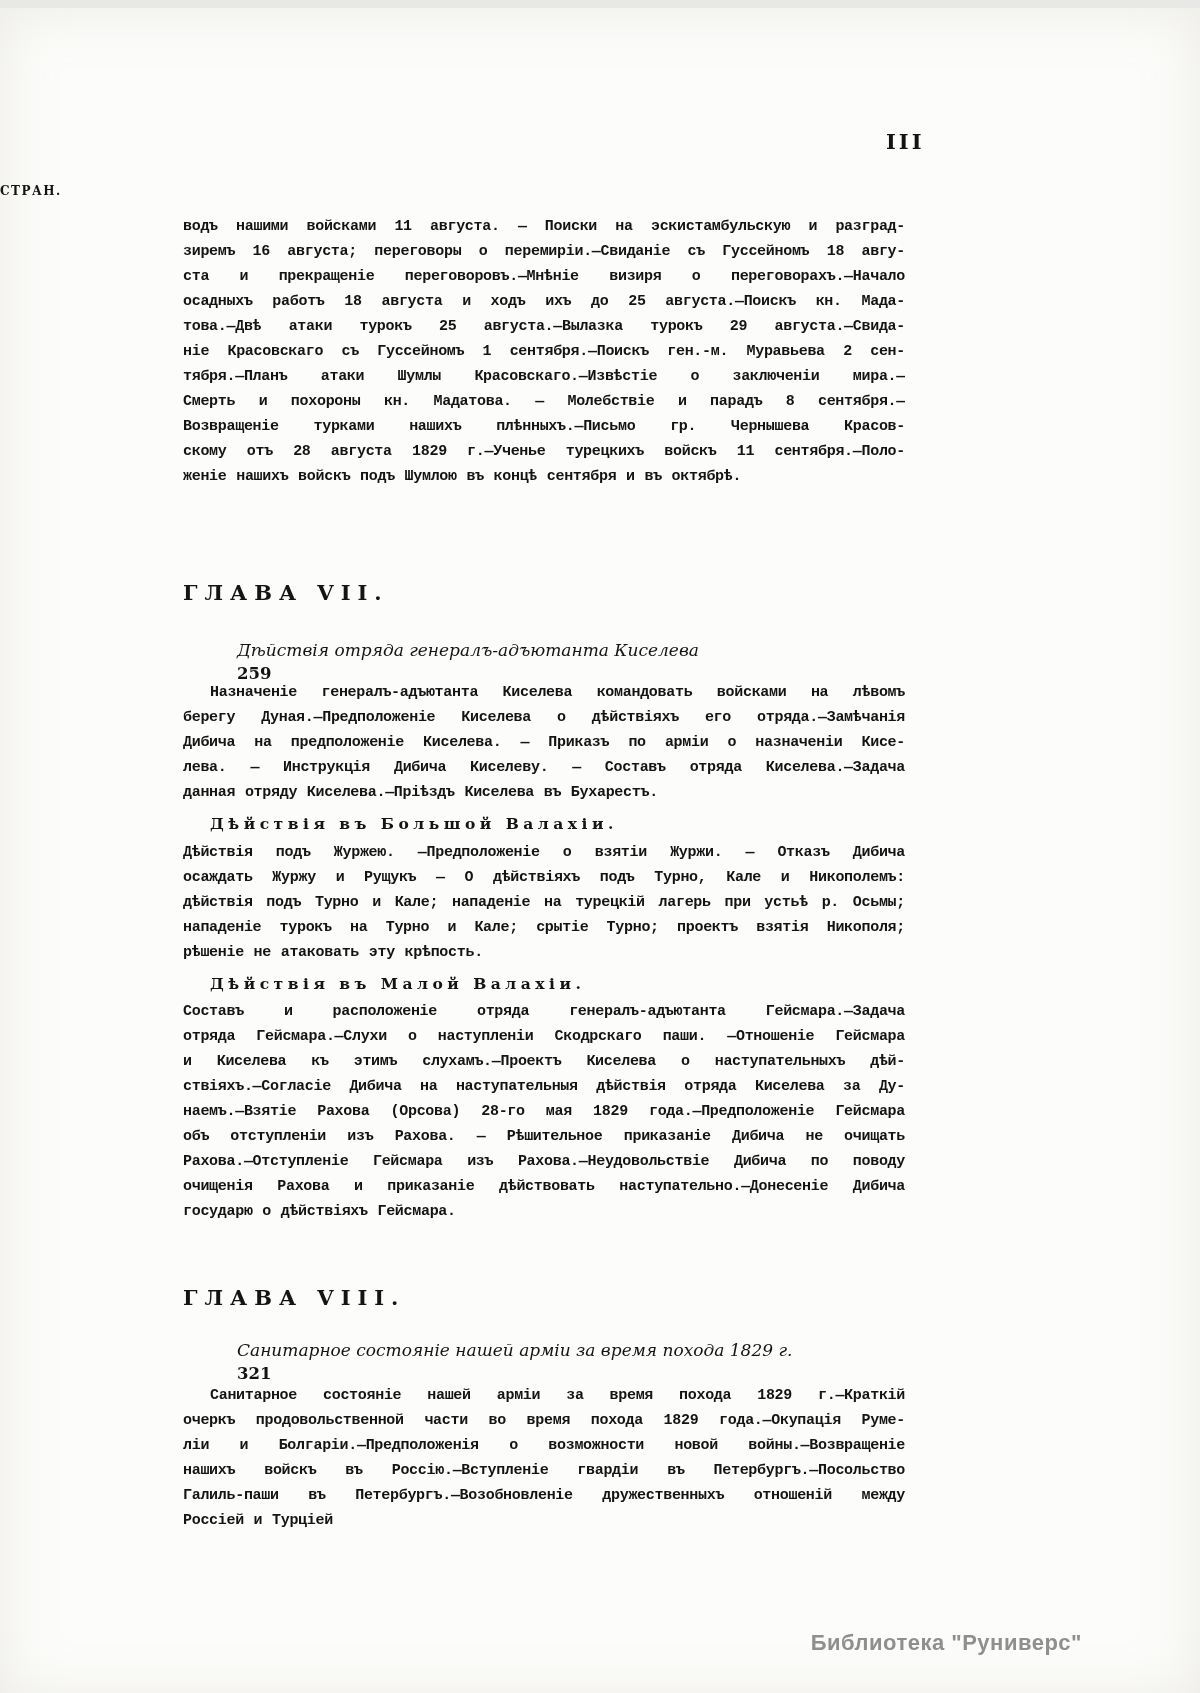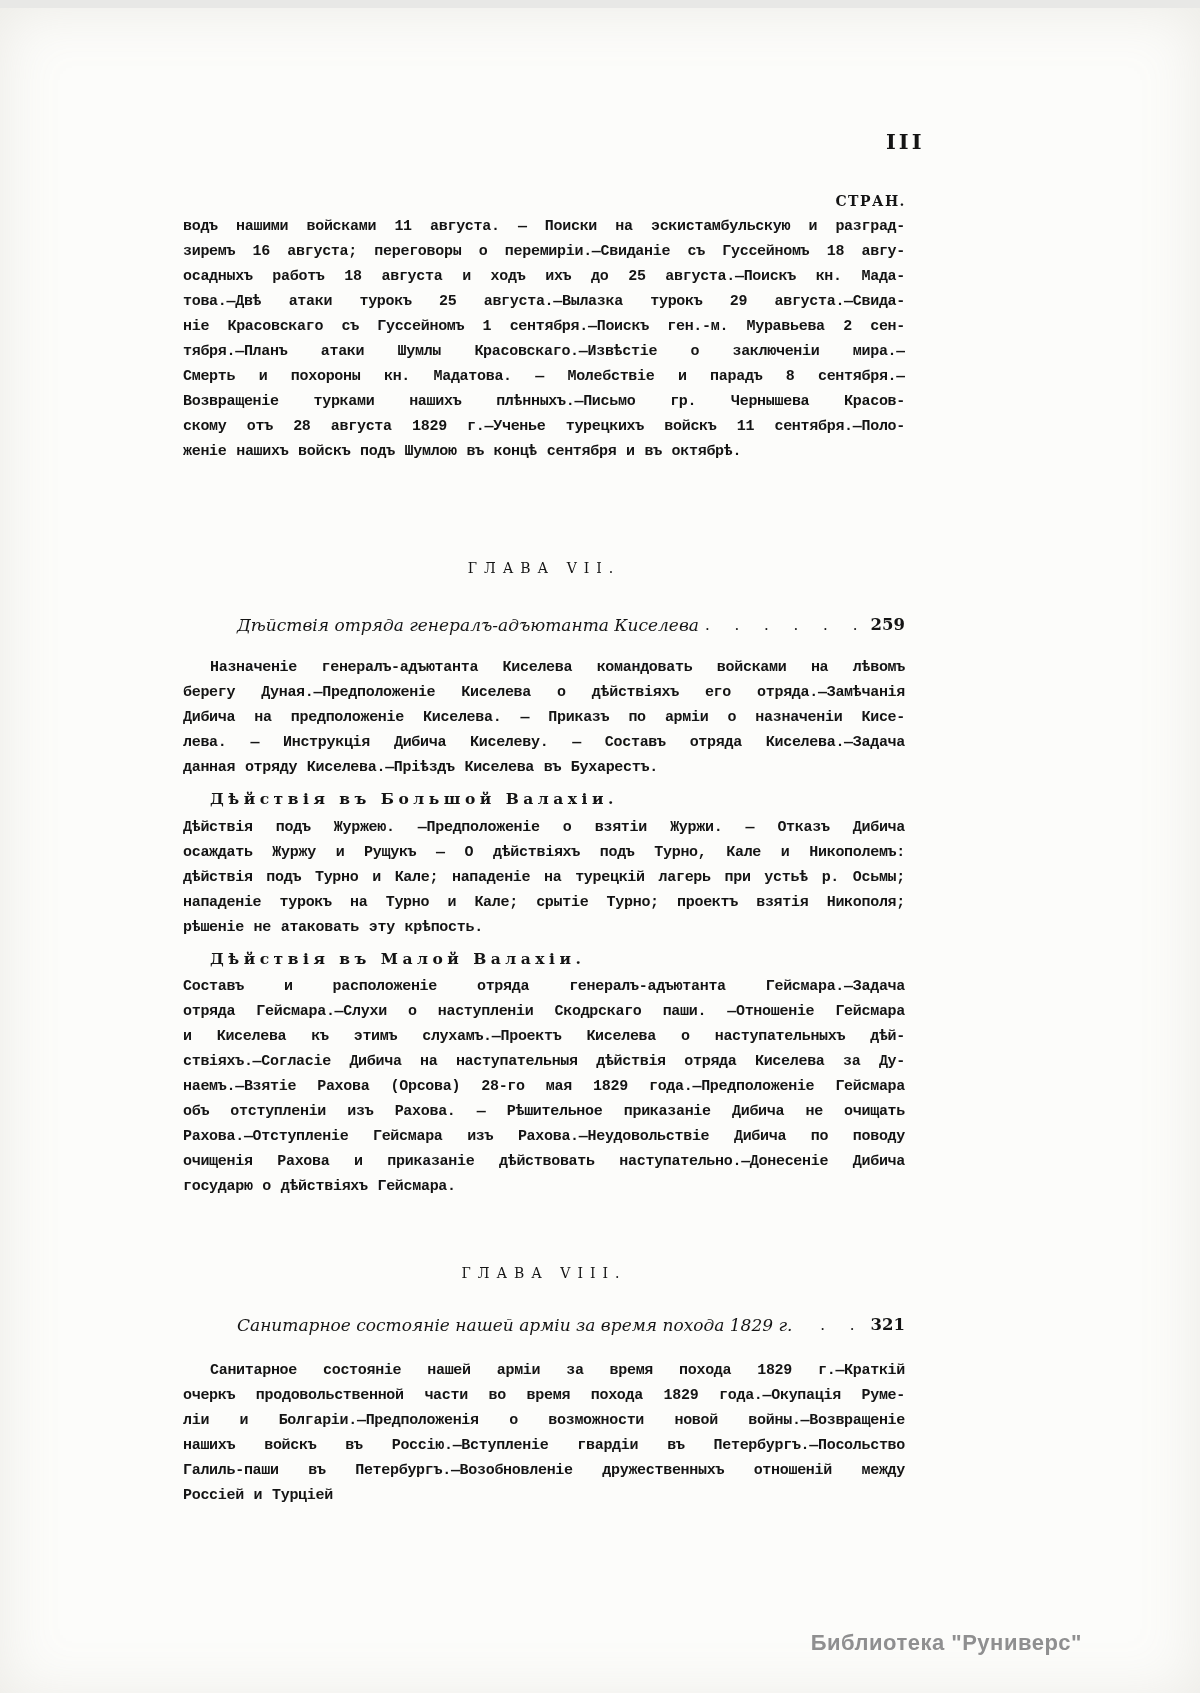--- a/index.html
+++ b/index.html
@@ -17,25 +17,24 @@
   .folio {
     position: absolute;
     top: 121px;
     left: 886px;
     font-size: 21px;
     font-weight: bold;
     letter-spacing: 3px;
   }
   .stran {
     position: absolute;
-    top: 185px;
+    top: 176px;
     left: 0;
     width: 906px;
-    text-align: right;
-    font-size: 14px;
+    font-size: 12px;
     font-weight: bold;
     letter-spacing: 1.5px;
   }
   .column {
     position: absolute;
     left: 183px;
     top: 206px;
     width: 722px;
   }
   .para {
@@ -50,36 +49,36 @@
     line-height: 25px;
     overflow: hidden;
     text-align: justify;
     text-align-last: justify;
   }
   .para .tline:last-child { text-align-last: left; }
   .para.indent .tline:first-child { text-indent: 27px; }
   .chapter-heading {
     height: 24px;
     line-height: 24px;
-    text-align: center;
-    font-size: 14px;
-    font-weight: normal;
+    font-size: 21px;
+    font-weight: bold;
     letter-spacing: 7px;
   }
   .chapter-heading.first { margin-top: 92px; }
   .chapter-heading.second { margin-top: 62px; }
   .entry {
     display: flex;
     align-items: flex-start;
     height: 24px;
     line-height: 24px;
     padding-left: 54px;
     font-style: italic;
     font-size: 17px;
     font-weight: normal;
+    flex-direction: column;
   }
   .entry.first { margin-top: 33px; }
   .entry.second { margin-top: 28px; }
   .entry .entry-dots {
     flex: 1;
     text-align: right;
     font-style: normal;
     letter-spacing: 10px;
     white-space: nowrap;
     overflow: hidden;
@@ -122,20 +121,21 @@
 
   <div class="folio">III</div>
 
   <div class="stran">СТРАН.</div>
 
   <div class="column">
 
     <div class="para">
         <div class="tline">водъ нашими войсками 11 августа. — Поиски на эскистамбульскую и разград-</div>
         <div class="tline">зиремъ 16 августа; переговоры о перемиріи.—Свиданіе съ Гуссейномъ 18 авгу-</div>
+        <div class="tline">ста и прекращеніе переговоровъ.—Мнѣніе визиря о переговорахъ.—Начало</div>
         <div class="tline">осадныхъ работъ 18 августа и ходъ ихъ до 25 августа.—Поискъ кн. Мада-</div>
         <div class="tline">това.—Двѣ атаки турокъ 25 августа.—Вылазка турокъ 29 августа.—Свида-</div>
         <div class="tline">ніе Красовскаго съ Гуссейномъ 1 сентября.—Поискъ ген.-м. Муравьева 2 сен-</div>
         <div class="tline">тября.—Планъ атаки Шумлы Красовскаго.—Извѣстіе о заключеніи мира.—</div>
         <div class="tline">Смерть и похороны кн. Мадатова. — Молебствіе и парадъ 8 сентября.—</div>
         <div class="tline">Возвращеніе турками нашихъ плѣнныхъ.—Письмо гр. Чернышева Красов-</div>
         <div class="tline">скому отъ 28 августа 1829 г.—Ученье турецкихъ войскъ 11 сентября.—Поло-</div>
         <div class="tline">женіе нашихъ войскъ подъ Шумлою въ концѣ сентября и въ октябрѣ.</div>
       </div>
 

